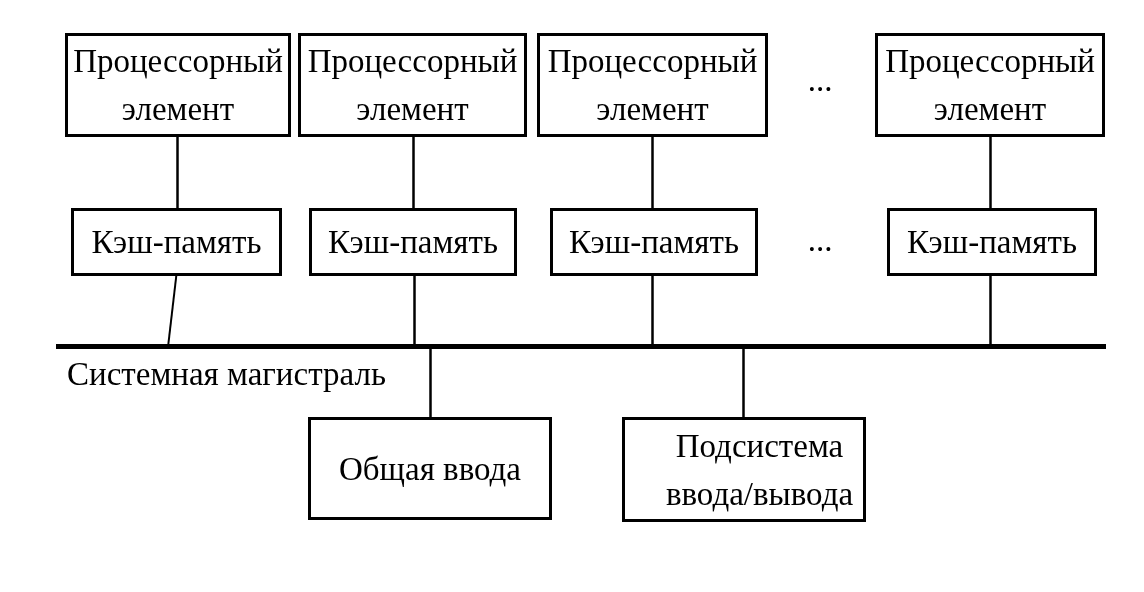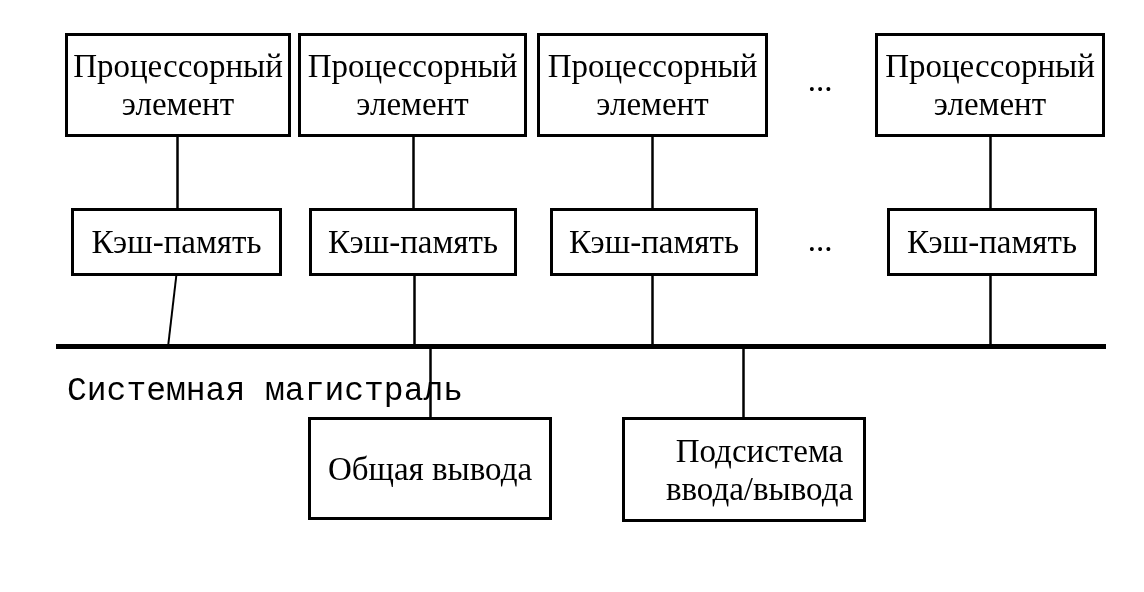--- a/index.html
+++ b/index.html
@@ -30,38 +30,37 @@
     background: #ffffff;
     display: flex;
     align-items: center;
     justify-content: center;
     text-align: center;
   }
   .box span {
     display: block;
     white-space: pre-line;
     font-size: 33px;
-    line-height: 38px;
+    line-height: 48px;
   }
   .dots {
     position: absolute;
     width: 50px;
     height: 40px;
     font-size: 33px;
     line-height: 40px;
     text-align: center;
   }
   .bus-label {
     position: absolute;
     left: 67px;
-    top: 372px;
+    top: 354px;
     font-size: 33px;
     line-height: 40px;
     white-space: nowrap;
-    font-family: Liberation Mono, monospace;
   }
   
   .pe1 { left: 65px;  top: 33px; width: 226px; height: 104px; }
   .pe2 { left: 298px; top: 33px; width: 229px; height: 104px; }
   .pe3 { left: 537px; top: 33px; width: 231px; height: 104px; }
   .pe4 { left: 875px; top: 33px; width: 230px; height: 104px; }
   
   .c1 { left: 71px;  top: 208px; width: 211px; height: 68px; }
   .c2 { left: 309px; top: 208px; width: 208px; height: 68px; }
   .c3 { left: 550px; top: 208px; width: 208px; height: 68px; }
@@ -123,20 +122,20 @@
     <span>Кэш-память</span>
   </div>
   <div class="dots dots-middle">...</div>
   <div class="box c4">
     <span>Кэш-память</span>
   </div>
 
   <div class="bus-label">Системная магистраль</div>
 
   <div class="box shared">
-    <span>Общая вывода</span>
+    <span>Общая ввода</span>
   </div>
   <div class="box io">
     <span>Подсистема
 ввода/вывода</span>
   </div>
 
 </div>
 
 </body></html>

